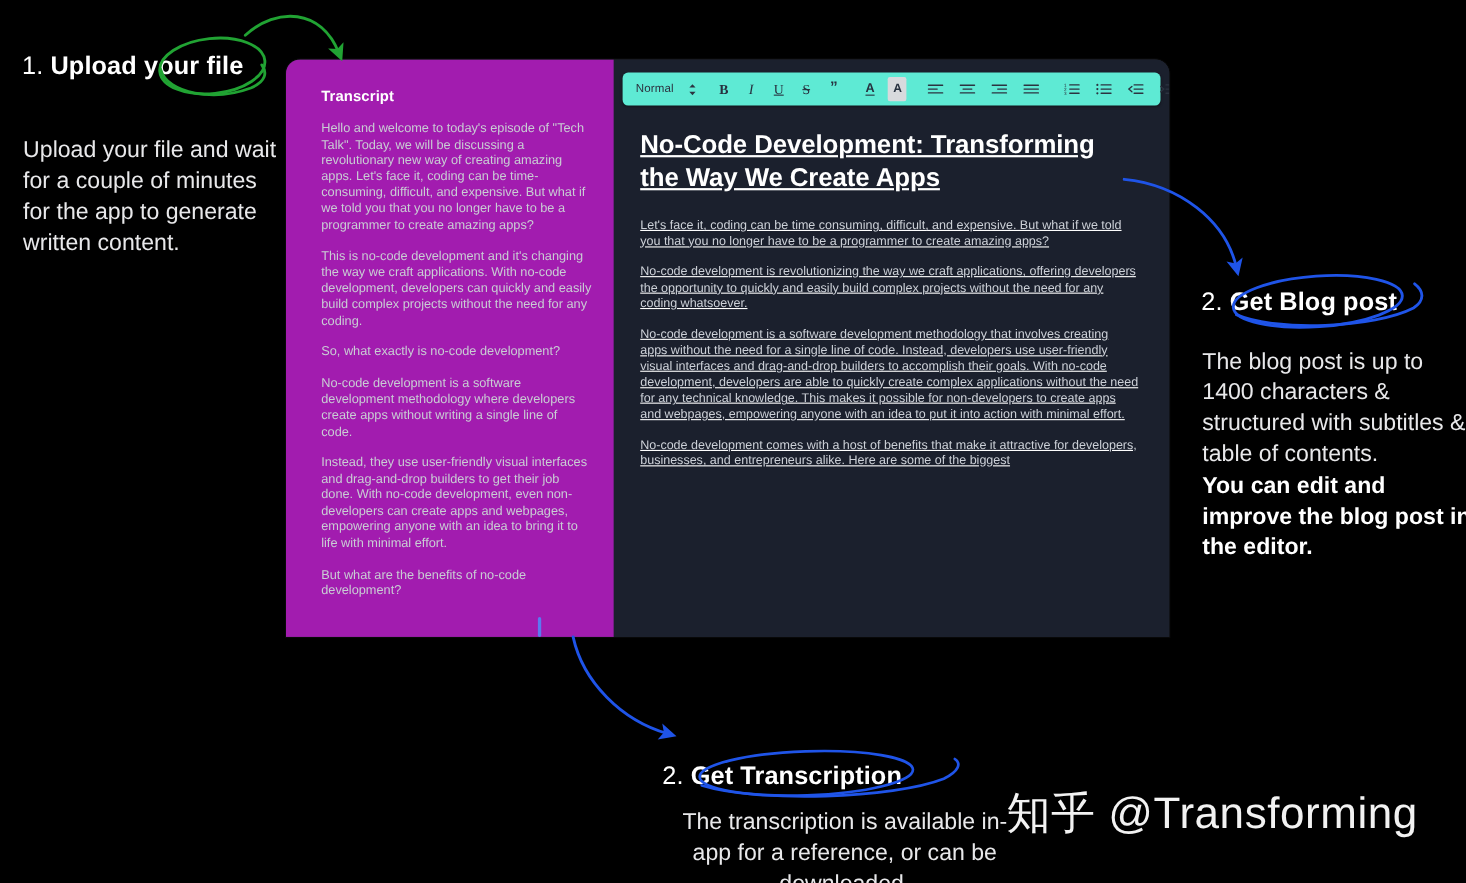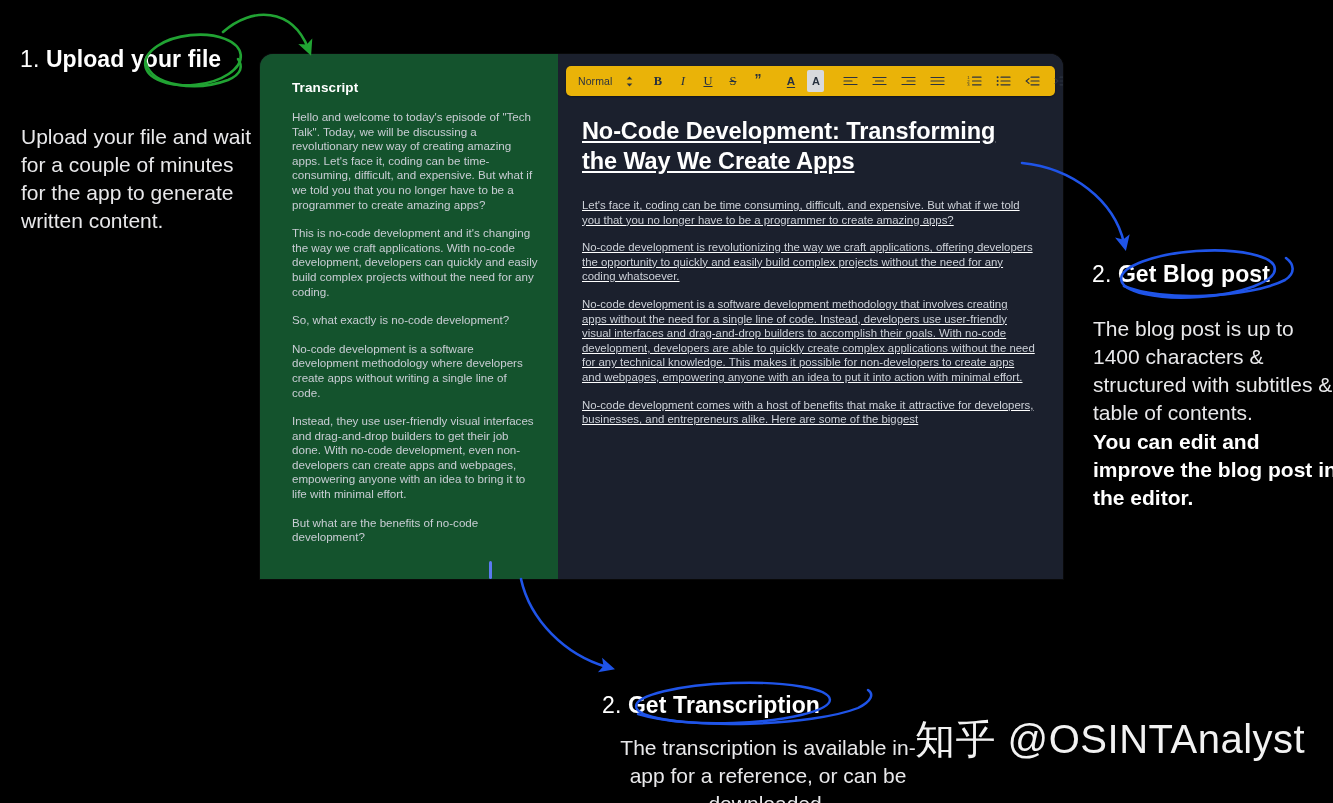--- a/index.html
+++ b/index.html
@@ -76,21 +76,21 @@
     border-radius: 13px 13px 0 0;
     overflow: hidden;
     display: flex;
     box-shadow: 0 0 0 1px rgba(255,255,255,0.03);
   }
 
   
   #transcript-pane {
     width: 298px;
     flex: 0 0 298px;
-    background: #14532d;
+    background: #a21caf;
     padding: 26px 20px 0 32px;
     overflow: hidden;
     position: relative;
   }
   #transcript-title {
     font-size: 13.5px;
     font-weight: 700;
     color: #ffffff;
     margin-bottom: 15px;
     letter-spacing: 0.1px;
@@ -122,21 +122,21 @@
     overflow: hidden;
   }
 
   
   #editor-toolbar {
     position: absolute;
     left: 8px;
     top: 12px;
     right: 8px;
     height: 30px;
-    background: #eab308;
+    background: #5eead4;
     border-radius: 5px;
     display: flex;
     align-items: center;
     padding: 0 8px;
     gap: 0px;
     box-shadow: 0 1px 2px rgba(0,0,0,0.35);
   }
   .tb-group {
     display: flex;
     align-items: center;
@@ -243,21 +243,21 @@
   <span class="num">2. </span><span>Get Blog post</span>
 </div>
 <div class="anno-body" id="step2-body">The blog post is up to 1400 characters &amp; structured with subtitles &amp; table of contents.</div>
 <div class="anno-body bold" id="step2-body2">You can edit and improve the blog post in the editor.</div>
 
 <div class="anno-heading" id="step3-heading">
   <span class="num">2. </span><span>Get Transcription</span>
 </div>
 <div class="anno-body" id="step3-body">The transcription is available in-app for a reference, or can be downloaded.</div>
 
-<div id="watermark">知乎 @OSINTAnalyst</div>
+<div id="watermark">知乎 @Transforming</div>
 
 <div id="app-window">
 
   <div id="transcript-pane">
     <div id="transcript-title">Transcript</div>
     <div class="transcript-para">Hello and welcome to today's episode of "Tech Talk". Today, we will be discussing a revolutionary new way of creating amazing apps. Let's face it, coding can be time-consuming, difficult, and expensive. But what if we told you that you no longer have to be a programmer to create amazing apps?</div>
     <div class="transcript-para">This is no-code development and it's changing the way we craft applications. With no-code development, developers can quickly and easily build complex projects without the need for any coding.</div>
     <div class="transcript-para">So, what exactly is no-code development?</div>
     <div class="transcript-para">No-code development is a software development methodology where developers create apps without writing a single line of code.</div>
     <div class="transcript-para">Instead, they use user-friendly visual interfaces and drag-and-drop builders to get their job done. With no-code development, even non-developers can create apps and webpages, empowering anyone with an idea to bring it to life with minimal effort.</div>

